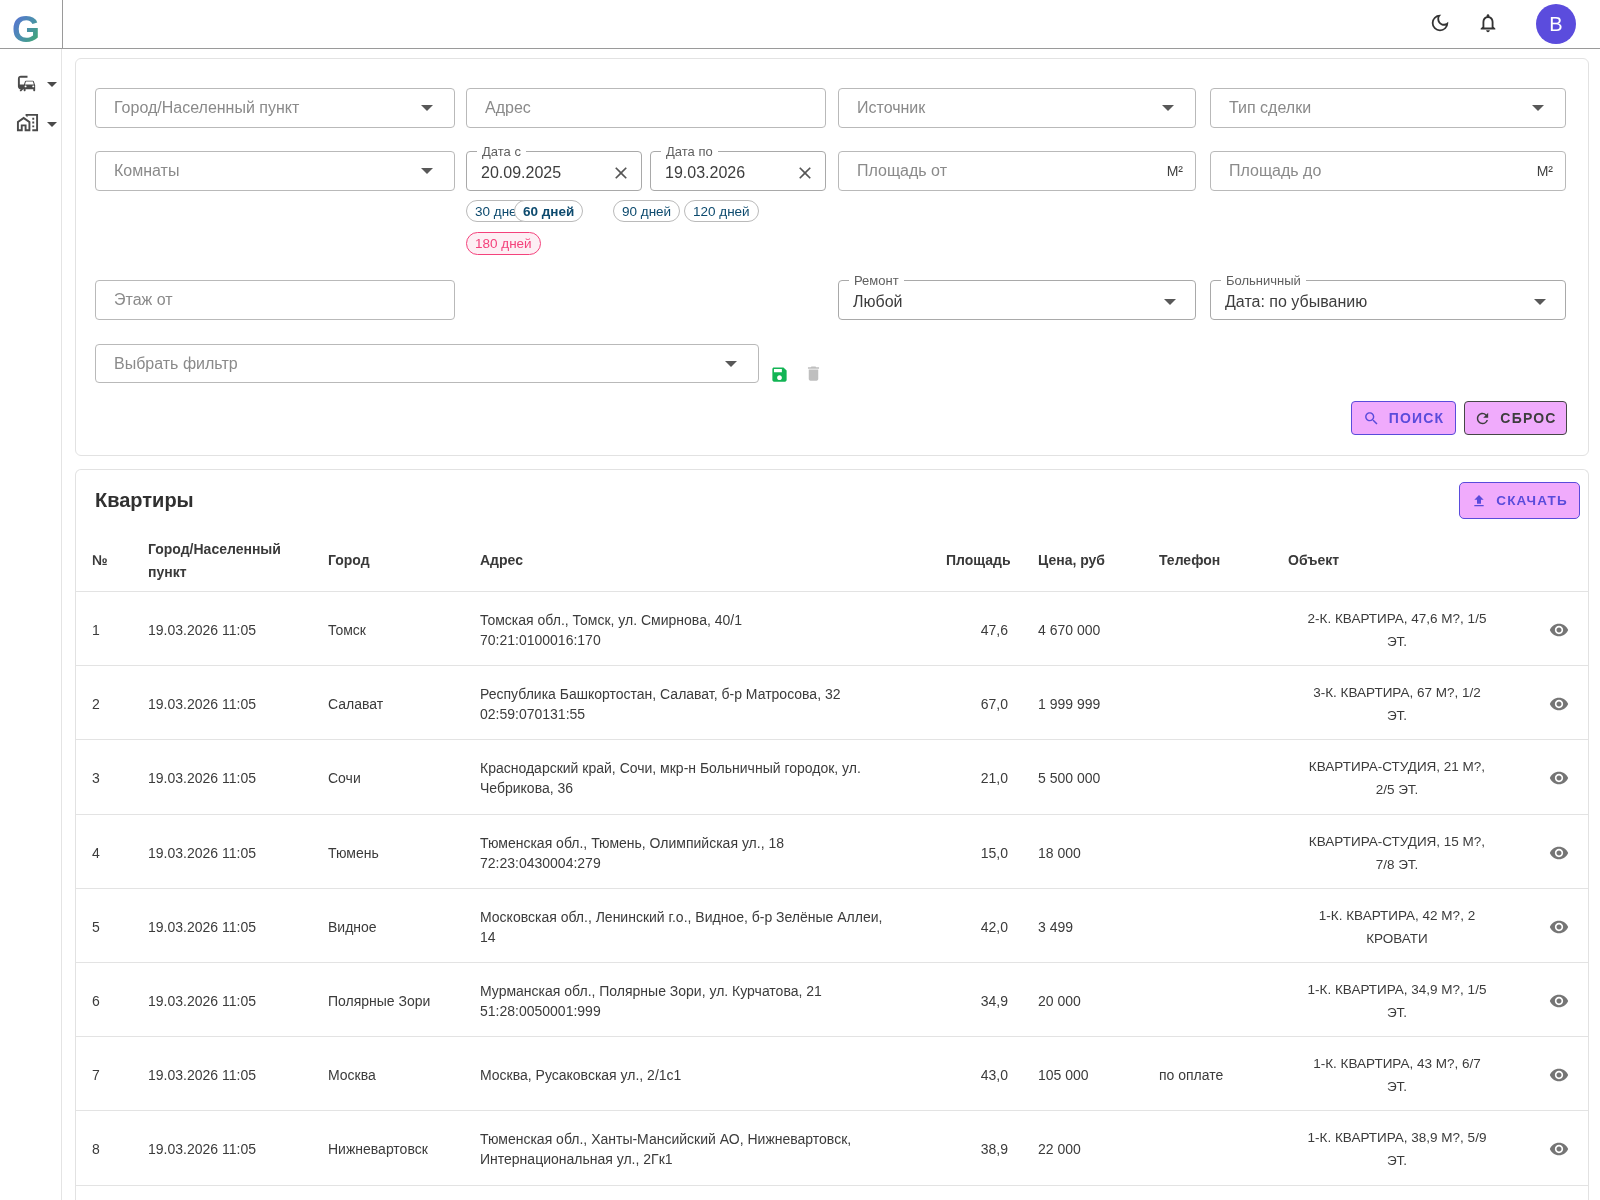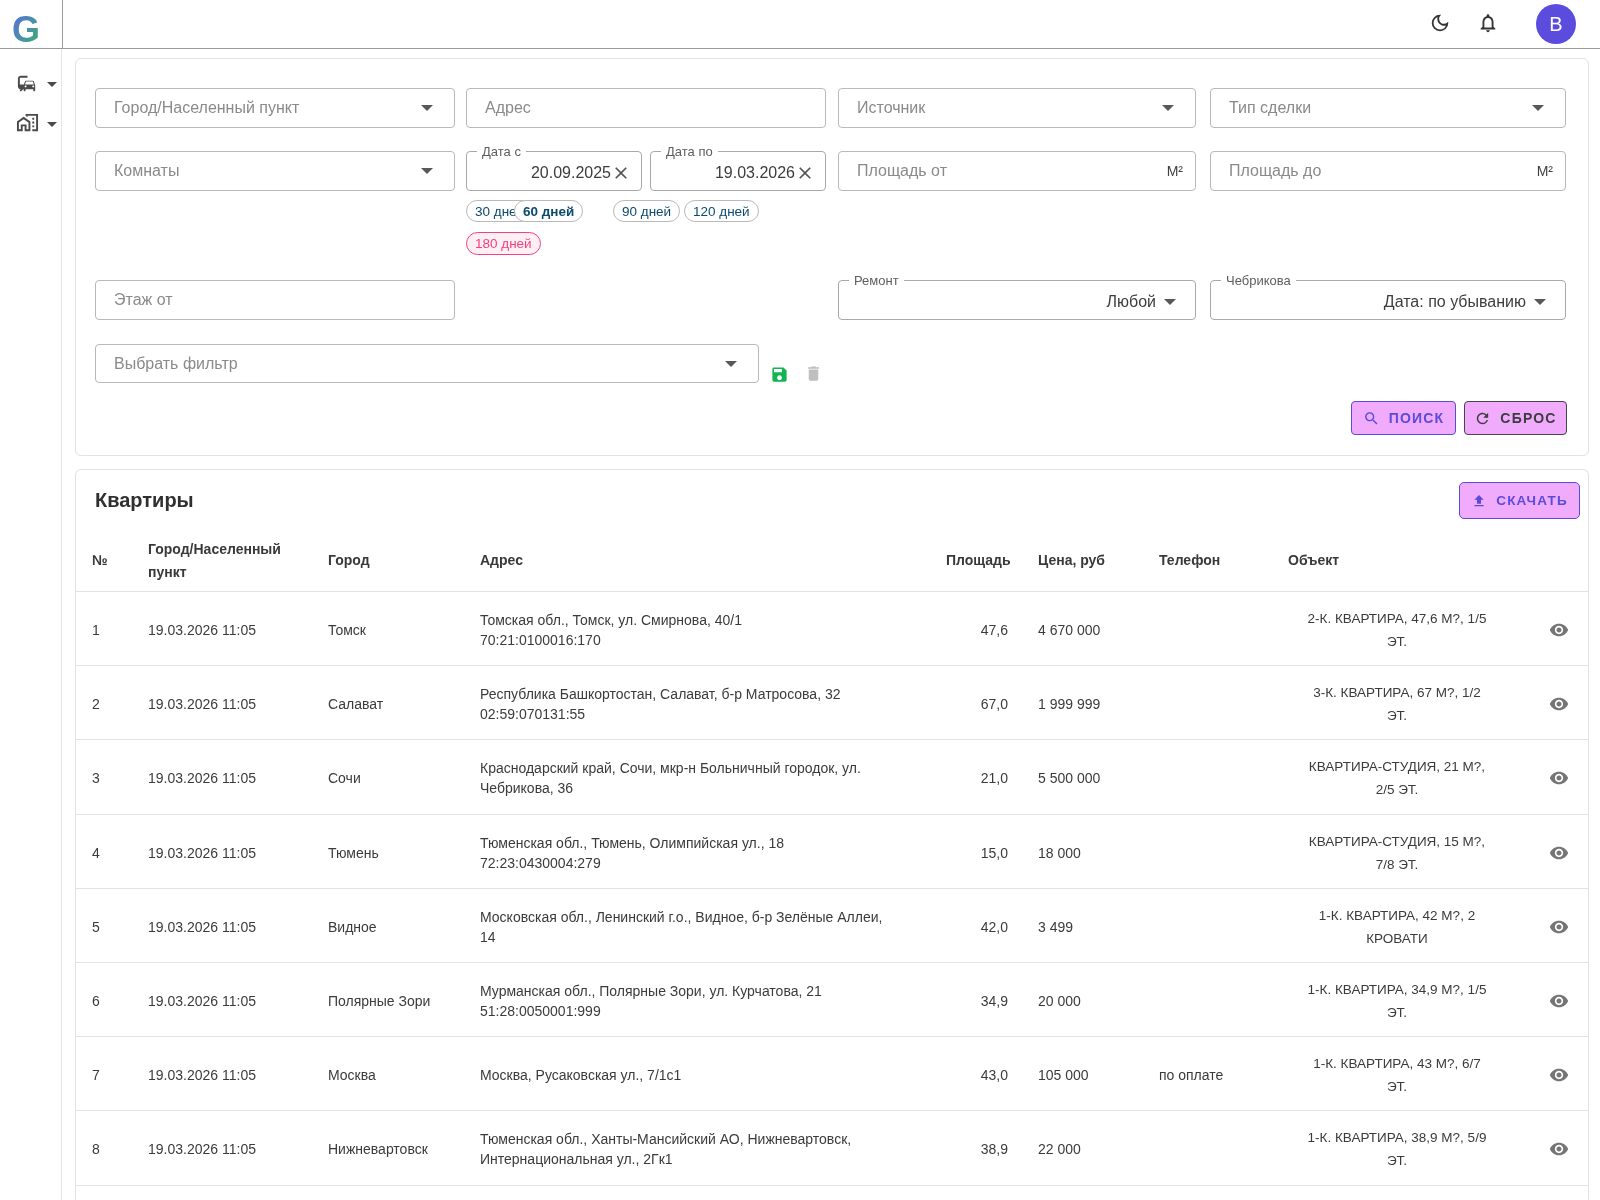--- a/index.html
+++ b/index.html
@@ -23,21 +23,21 @@
   .fld { position:absolute; border:1px solid #b9b9b9; border-radius:4px; background:#fff;
     font-size:16px; color:#8a8a8a; display:flex; align-items:center; padding:0 12px 0 18px; }
   .fld .ph { flex:1 1 auto; white-space:nowrap; overflow:hidden; }
   .fld .caret { width:0; height:0; border-left:6px solid transparent; border-right:6px solid transparent;
     border-top:6px solid #585858; margin-left:8px; margin-right:9px; flex:0 0 auto; }
   .fld .suffix { color:#404040; font-size:14px; flex:0 0 auto; }
   .notch { position:absolute; border:1px solid #a9a9a9; border-radius:4px; background:#fff;
     display:flex; align-items:center; padding:4px 10px 0 14px; }
   .notch .lab { position:absolute; top:-9px; left:10px; background:#fff; padding:0 5px;
     font-size:13px; color:#5e5e5e; line-height:17px; white-space:nowrap; }
-  .notch .val { font-size:16px; color:#3d3d3d; flex:1 1 auto; white-space:nowrap; overflow:hidden;text-align:right; }
+  .notch .val { font-size:16px; color:#3d3d3d; flex:1 1 auto; white-space:nowrap; overflow:hidden; }
   .notch .caret { width:0; height:0; border-left:6px solid transparent; border-right:6px solid transparent;
     border-top:6px solid #585858; margin-left:8px; margin-right:9px; flex:0 0 auto; }
 
   .chip { position:absolute; height:22px; border:1px solid #bababa; border-radius:12px;
     font-size:13.5px; color:#0c4a6e; display:flex; align-items:center; padding:0 8px; background:#fff; }
   .chip.pink { border:1.5px solid #f4427c; background:#fdeff4; color:#f4427c; height:23px; }
 
   .obtn { position:absolute; display:flex; align-items:center; justify-content:center;
     border-radius:4px; background:#f0abfc; font-weight:700; letter-spacing:1.2px; }
   .obtn svg { margin-right:9px; }
@@ -157,21 +157,21 @@
 
   <div class="fld" style="left:95px;top:280px;width:360px;height:40px;">
       <span class="ph">Этаж от</span>
     </div>
   <div class="notch" style="left:838px;top:280px;width:358px;height:40px;">
     <span class="lab">Ремонт</span>
       <span class="val">Любой</span>
       <span class="caret"></span>
   </div>
   <div class="notch" style="left:1210px;top:280px;width:356px;height:40px;">
-    <span class="lab">Чебрикова</span>
+    <span class="lab">Больничный</span>
       <span class="val">Дата: по убыванию</span>
       <span class="caret"></span>
   </div>
 
   <div class="fld" style="left:95px;top:344px;width:664px;height:39px;">
       <span class="ph">Выбрать фильтр</span>
       <span class="caret"></span>
     </div>
   <svg class="abs" style="left:770px;top:365px" width="19" height="19" viewBox="0 0 24 24" fill="#12b454">
     <path d="M17 3H5c-1.11 0-2 .9-2 2v14c0 1.1.89 2 2 2h14c1.1 0 2-.9 2-2V7l-4-4zm-5 16c-1.66 0-3-1.34-3-3s1.34-3 3-3 3 1.34 3 3-1.34 3-3 3zm3-10H5V5h10v4z"></path>
@@ -308,21 +308,21 @@
         <svg width="20" height="20" viewBox="0 0 24 24" fill="#757575">
           <path d="M12 4.5C7 4.5 2.73 7.61 1 12c1.73 4.39 6 7.5 11 7.5s9.27-3.11 11-7.5c-1.73-4.39-6-7.5-11-7.5zM12 17c-2.76 0-5-2.24-5-5s2.24-5 5-5 5 2.24 5 5-2.24 5-5 5zm0-8c-1.66 0-3 1.34-3 3s1.34 3 3 3 3-1.34 3-3-1.34-3-3-3z"></path>
         </svg>
       </div>
   </div>
 
   <div class="trow" style="top:1037.2px;">
     <div class="c c1">7</div>
       <div class="c c2">19.03.2026 11:05</div>
       <div class="c c3">Москва</div>
-    <div class="c c4">Москва, Русаковская ул., 7/1с1</div>
+    <div class="c c4">Москва, Русаковская ул., 2/1с1</div>
     <div class="c c5">43,0</div>
       <div class="c c6">105 000</div>
       <div class="c c7">по оплате</div>
     <div class="c c8">1-К. КВАРТИРА, 43 М?, 6/7<br>ЭТ.</div>
     <div class="c c9">
         <svg width="20" height="20" viewBox="0 0 24 24" fill="#757575">
           <path d="M12 4.5C7 4.5 2.73 7.61 1 12c1.73 4.39 6 7.5 11 7.5s9.27-3.11 11-7.5c-1.73-4.39-6-7.5-11-7.5zM12 17c-2.76 0-5-2.24-5-5s2.24-5 5-5 5 2.24 5 5-2.24 5-5 5zm0-8c-1.66 0-3 1.34-3 3s1.34 3 3 3 3-1.34 3-3-1.34-3-3-3z"></path>
         </svg>
       </div>
   </div>

